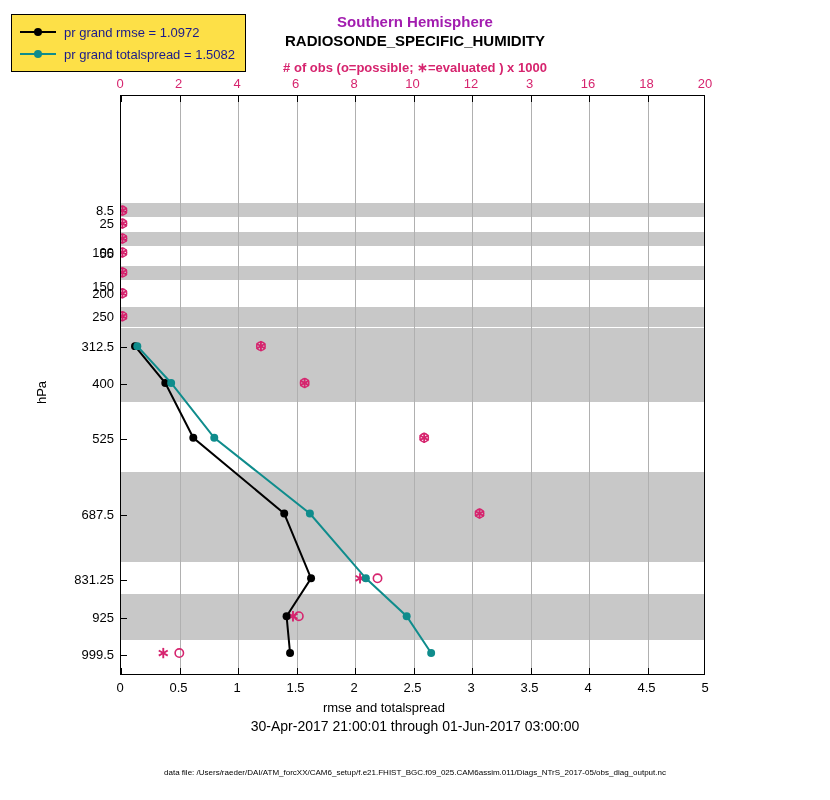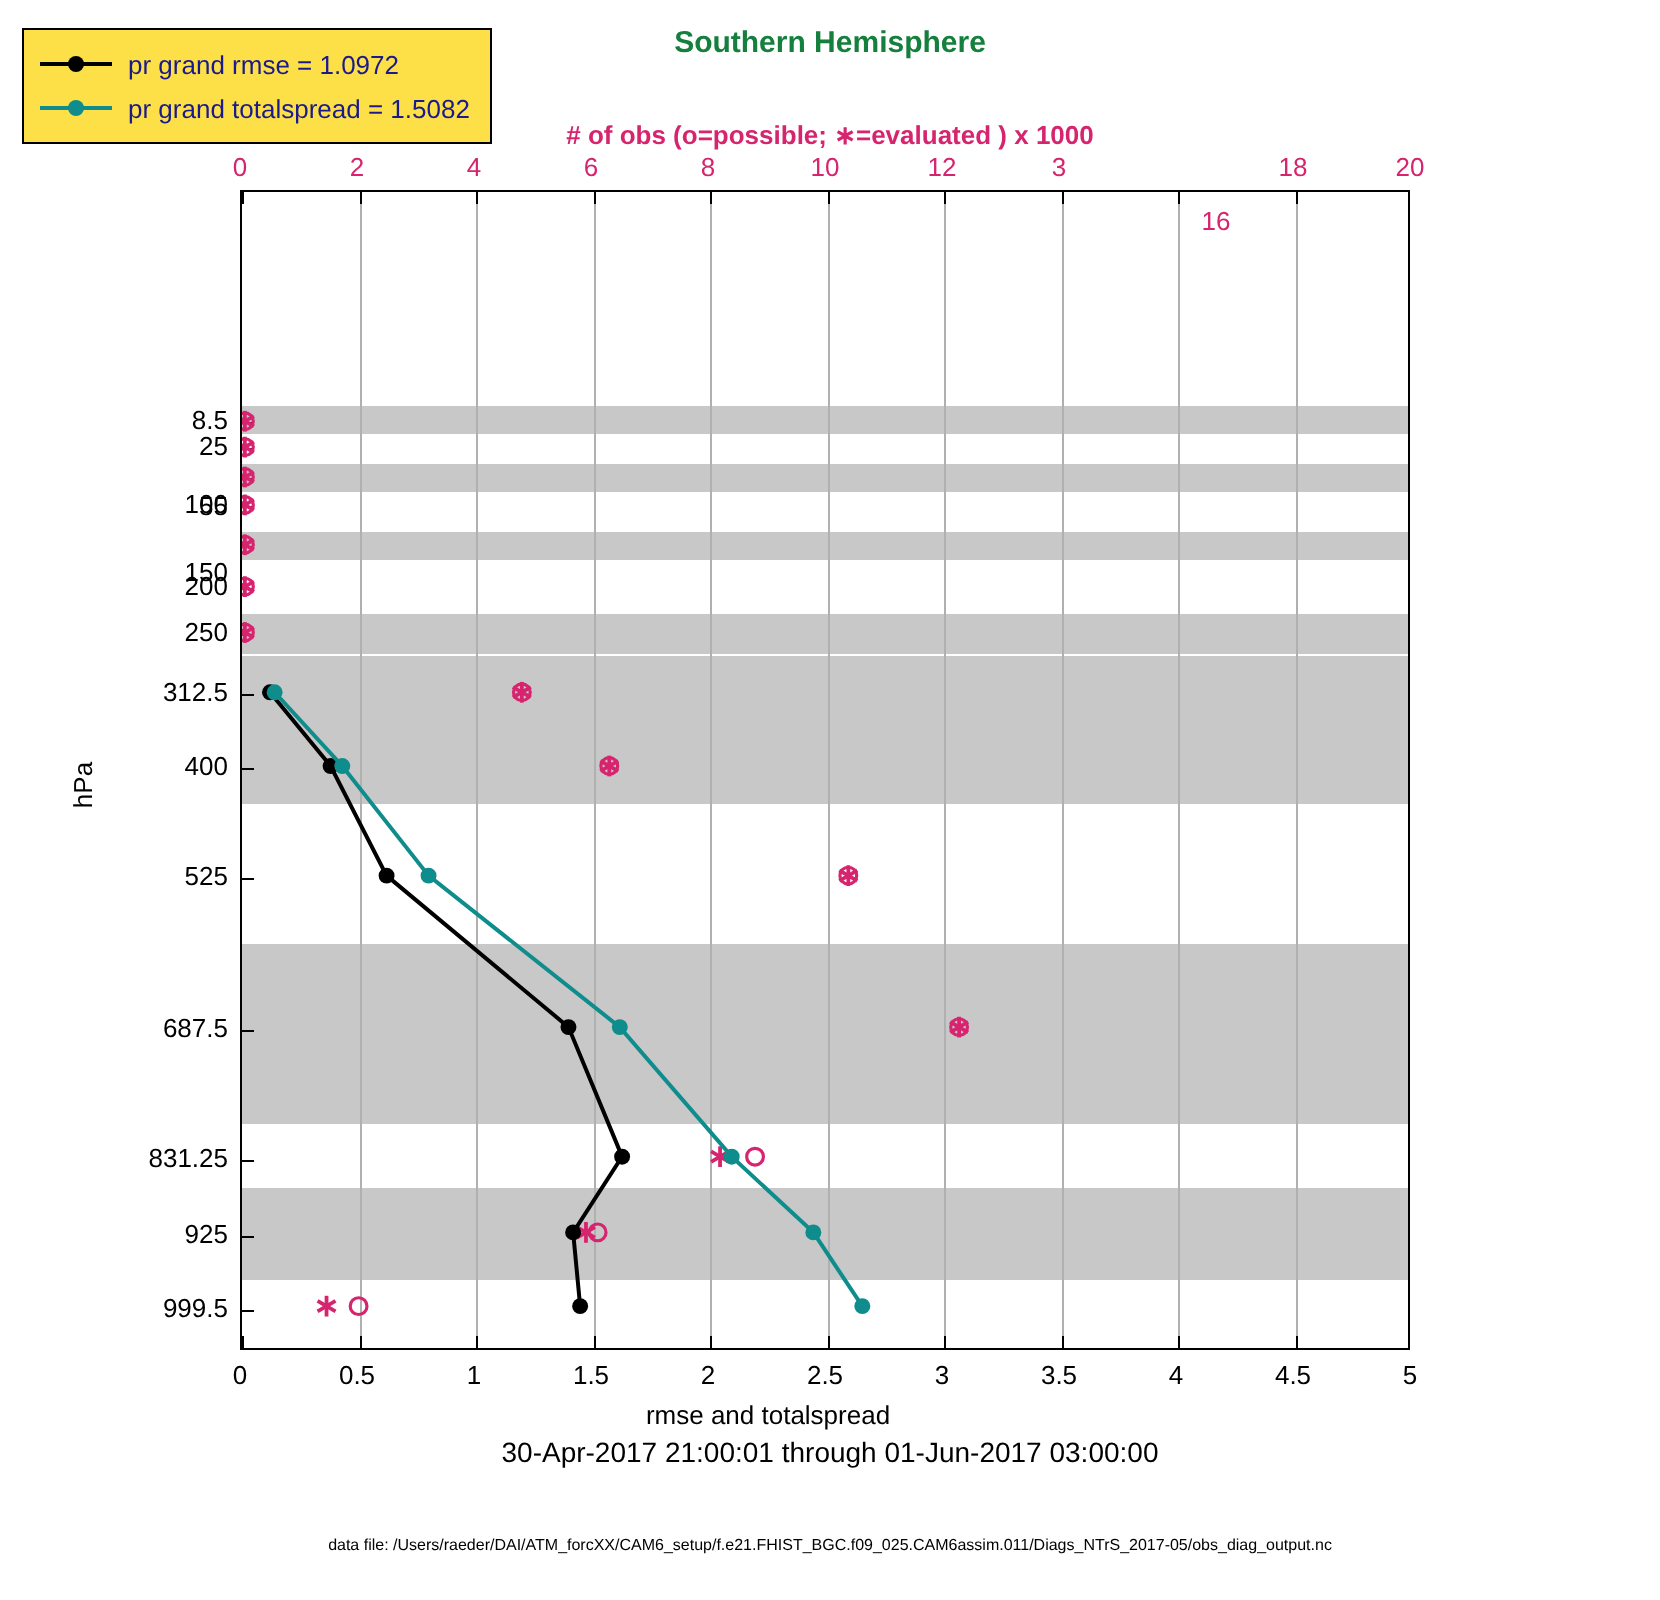--- a/index.html
+++ b/index.html
@@ -23,21 +23,21 @@
   .title-block {
     position: absolute;
     left: 0;
     top: 12px;
     width: 830px;
     text-align: center;
   }
   .title-line1 {
     font-size: 15px;
     font-weight: bold;
-    color: #15803d;
+    color: #a21caf;
     line-height: 19px;
   }
   .title-line2 {
     font-size: 15px;
     font-weight: bold;
     color: #000;
     line-height: 19px;
   }
   .top-axis-label {
     position: absolute;
@@ -183,20 +183,21 @@
     overflow: visible;
   }
 </style>
 </head>
 <body>
 
 <div id="root">
 
   <div class="title-block">
     <div class="title-line1">Southern Hemisphere</div>
+    <div class="title-line2">RADIOSONDE_SPECIFIC_HUMIDITY</div>
   </div>
 
   <div class="top-axis-label"># of obs (o=possible; ∗=evaluated ) x 1000</div>
 
   <div class="plot" id="plot">
     <div class="band" style="top: 107px; height: 14px; background: rgb(200, 200, 200);"></div>
       <div class="band" style="top: 136px; height: 14px; background: rgb(200, 200, 200);"></div>
       <div class="band" style="top: 170px; height: 14px; background: rgb(200, 200, 200);"></div>
       <div class="band" style="top: 211px; height: 20px; background: rgb(200, 200, 200);"></div>
       <div class="band" style="top: 232px; height: 38px; background: rgb(200, 200, 200);"></div>
@@ -352,21 +353,21 @@
 
   <div id="tick-layer">
       <div class="toplabel" style="left: 120px; top: 76px;">0</div>
       <div class="toplabel" style="left: 178.5px; top: 76px;">2</div>
       <div class="toplabel" style="left: 237px; top: 76px;">4</div>
       <div class="toplabel" style="left: 295.5px; top: 76px;">6</div>
       <div class="toplabel" style="left: 354px; top: 76px;">8</div>
       <div class="toplabel" style="left: 412.5px; top: 76px;">10</div>
       <div class="toplabel" style="left: 471px; top: 76px;">12</div>
       <div class="toplabel" style="left: 529.5px; top: 76px;">3</div>
-      <div class="toplabel" style="left: 608px; top: 76px; margin-top: 27px;">16</div>
+      <div class="toplabel" style="left: 588px; top: 76px;">16</div>
       <div class="toplabel" style="left: 646.5px; top: 76px;">18</div>
       <div class="toplabel" style="left: 705px; top: 76px;">20</div>
       <div class="botlabel" style="left: 120px; top: 680px;">0</div>
       <div class="botlabel" style="left: 178.5px; top: 680px;">0.5</div>
       <div class="botlabel" style="left: 237px; top: 680px;">1</div>
       <div class="botlabel" style="left: 295.5px; top: 680px;">1.5</div>
       <div class="botlabel" style="left: 354px; top: 680px;">2</div>
       <div class="botlabel" style="left: 412.5px; top: 680px;">2.5</div>
       <div class="botlabel" style="left: 471px; top: 680px;">3</div>
       <div class="botlabel" style="left: 529.5px; top: 680px;">3.5</div>

